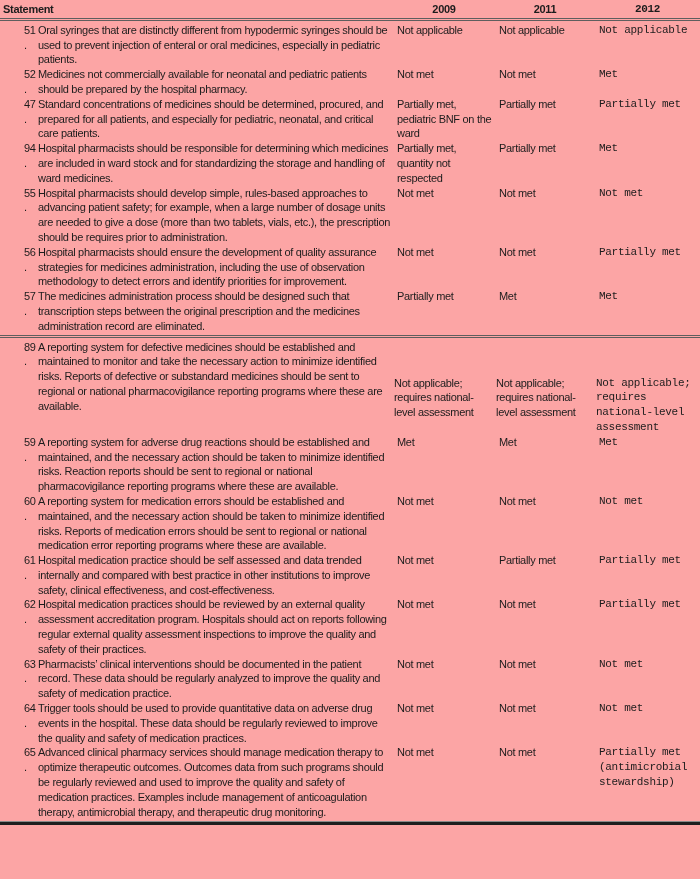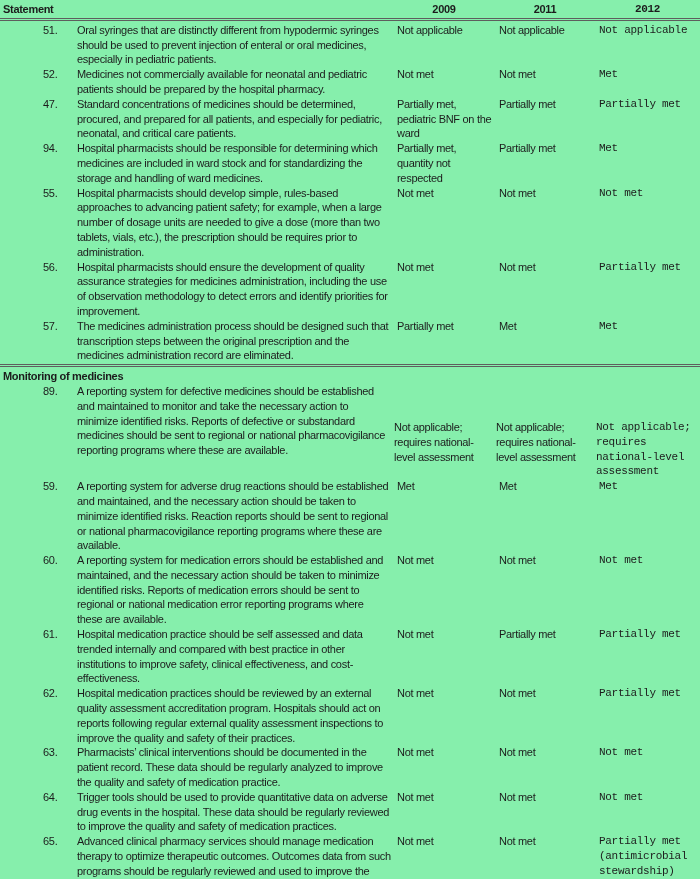--- a/index.html
+++ b/index.html
@@ -1,32 +1,32 @@
 <!DOCTYPE html>
 <html><head>
 <meta charset="utf-8">
 <style>
   * { margin:0; padding:0; box-sizing:border-box; }
   html,body { background:#ffffff; }
   .page {
     position:relative;
     width:700px; height:879px;
-    background:#86efac;
+    background:#fca5a5;
     color:#1c1c1c;
     font-family:"Liberation Sans", sans-serif;
     font-size:11px;
     line-height:14.8px;
     letter-spacing:-0.3px;
     padding-top:2px;
     overflow:hidden;
   }
   .trow { display:flex; align-items:flex-start; }
   .cell { word-wrap:break-word; }
   .stmt { width:393px; flex:none; display:flex; }
-  .num  { width:38px; flex:none; padding-left:4px;margin-left:39px; }
+  .num  { width:38px; flex:none; padding-left:24px; }
   .stxt { flex:1; padding-right:2px; }
   .year { flex:none; padding:0 2px 0 4px; }
   .y1 { width:102px; }
   .y2 { width:100px; }
   .y3 { width:105px;font-family:Liberation Mono, monospace; }
   .year.center { text-align:left; padding:0 1px;margin-top:36px; }
   .th { font-weight:bold; }
   .yh { text-align:center; padding:0; }
   .stmt-h { width:393px; flex:none; padding-left:3px; }
   .rule { width:700px; }
@@ -113,21 +113,20 @@
       <div class="trow">
         <div class="cell stmt">
           <span class="num">57.</span>
           <span class="stxt">The medicines administration process should be designed such that transcription steps between the original prescription and the medicines administration record are eliminated.</span>
         </div>
         <div class="cell year y1">Partially met</div>
         <div class="cell year y2">Met</div>
         <div class="cell year y3">Met</div>
       </div>
       <div class="rule double"></div>
-      <div class="section-row">Monitoring of medicines</div>
       <div class="trow">
         <div class="cell stmt">
           <span class="num">89.</span>
           <span class="stxt">A reporting system for defective medicines should be established and maintained to monitor and take the necessary action to minimize identified risks. Reports of defective or substandard medicines should be sent to regional or national pharmacovigilance reporting programs where these are available.</span>
         </div>
         <div class="cell year y1 center">Not applicable; requires national-level assessment</div>
         <div class="cell year y2 center">Not applicable; requires national-level assessment</div>
         <div class="cell year y3 center">Not applicable; requires national-level assessment</div>
       </div>
       <div class="trow">

